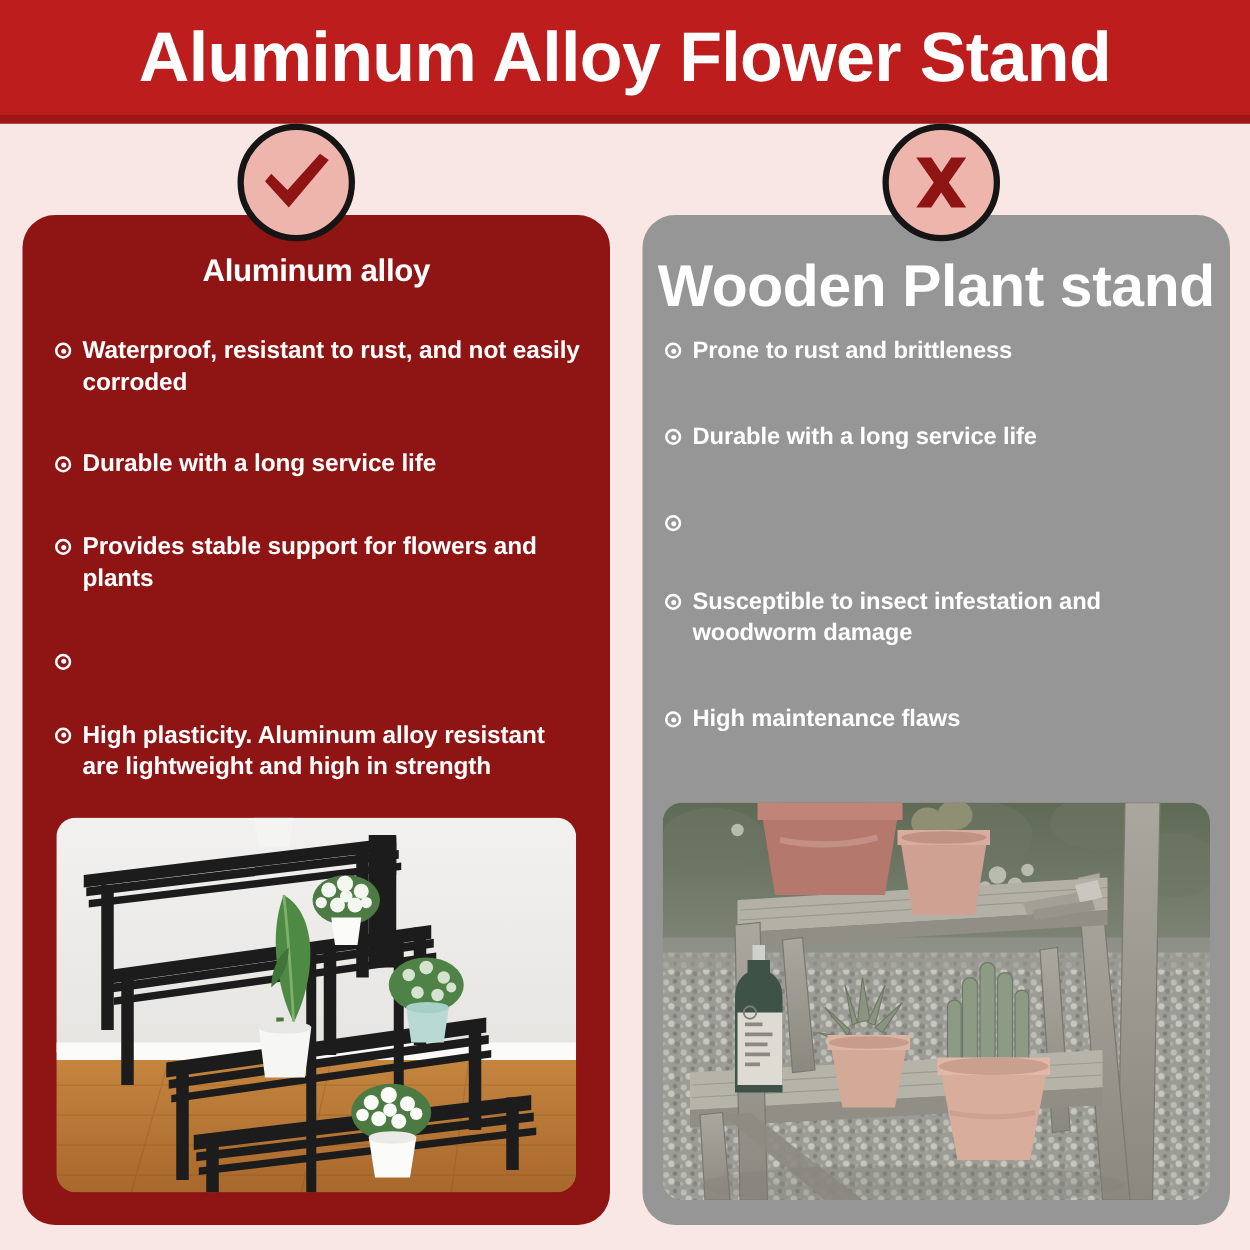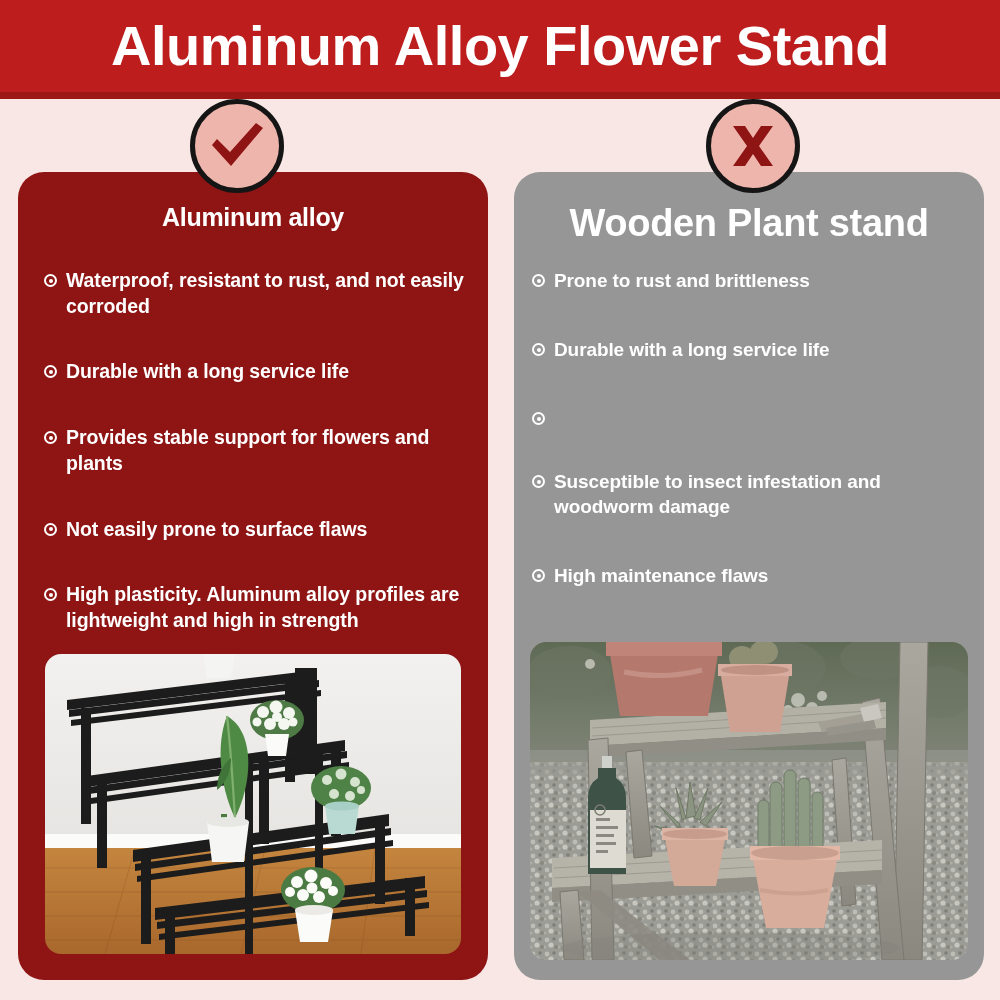--- a/index.html
+++ b/index.html
@@ -54,21 +54,21 @@
     left:0; right:0;
     top:32px;
     text-align:center;
     color:#ffffff;
     font-size:25px;
     font-weight:bold;
     line-height:1.05;
     letter-spacing:-0.3px;
     white-space:nowrap;
   }
-  .panel-con .panel-heading { font-size:38px; }
+  .panel-con .panel-heading { font-size:47px; }
 
   .bullets {
     position:absolute;
     left:0; right:0;
     top:96px;
     padding:0 24px 0 26px;
   }
   .panel-con .bullets { padding:0 10px 0 18px; }
 
   .bullet-row {
@@ -152,25 +152,24 @@
       <div class="bullet-row">
         <span class="bullet-dot"></span>
         <span class="bullet-text">Durable with a long service life</span>
       </div>
       <div class="bullet-row">
         <span class="bullet-dot"></span>
         <span class="bullet-text">Provides stable support for flowers and plants</span>
       </div>
       <div class="bullet-row">
         <span class="bullet-dot"></span>
-        <span class="bullet-text">Not easily prone to surface flaws</span>
-      </div>
-      <div class="bullet-row">
-        <span class="bullet-dot"></span>
-        <span class="bullet-text">High plasticity. Aluminum alloy profiles are lightweight and high in strength</span>
+      </div>
+      <div class="bullet-row">
+        <span class="bullet-dot"></span>
+        <span class="bullet-text">High plasticity. Aluminum alloy resistant are lightweight and high in strength</span>
       </div>
     </div>
 
     <div class="photo-frame photo-left">
       <svg viewBox="0 0 416 300" preserveAspectRatio="none" aria-hidden="true">
         <defs>
           <linearGradient id="wallG" x1="0" y1="0" x2="0" y2="1">
             <stop offset="0" stop-color="#f2f1ef"></stop>
             <stop offset="1" stop-color="#e7e5e2"></stop>
           </linearGradient>

